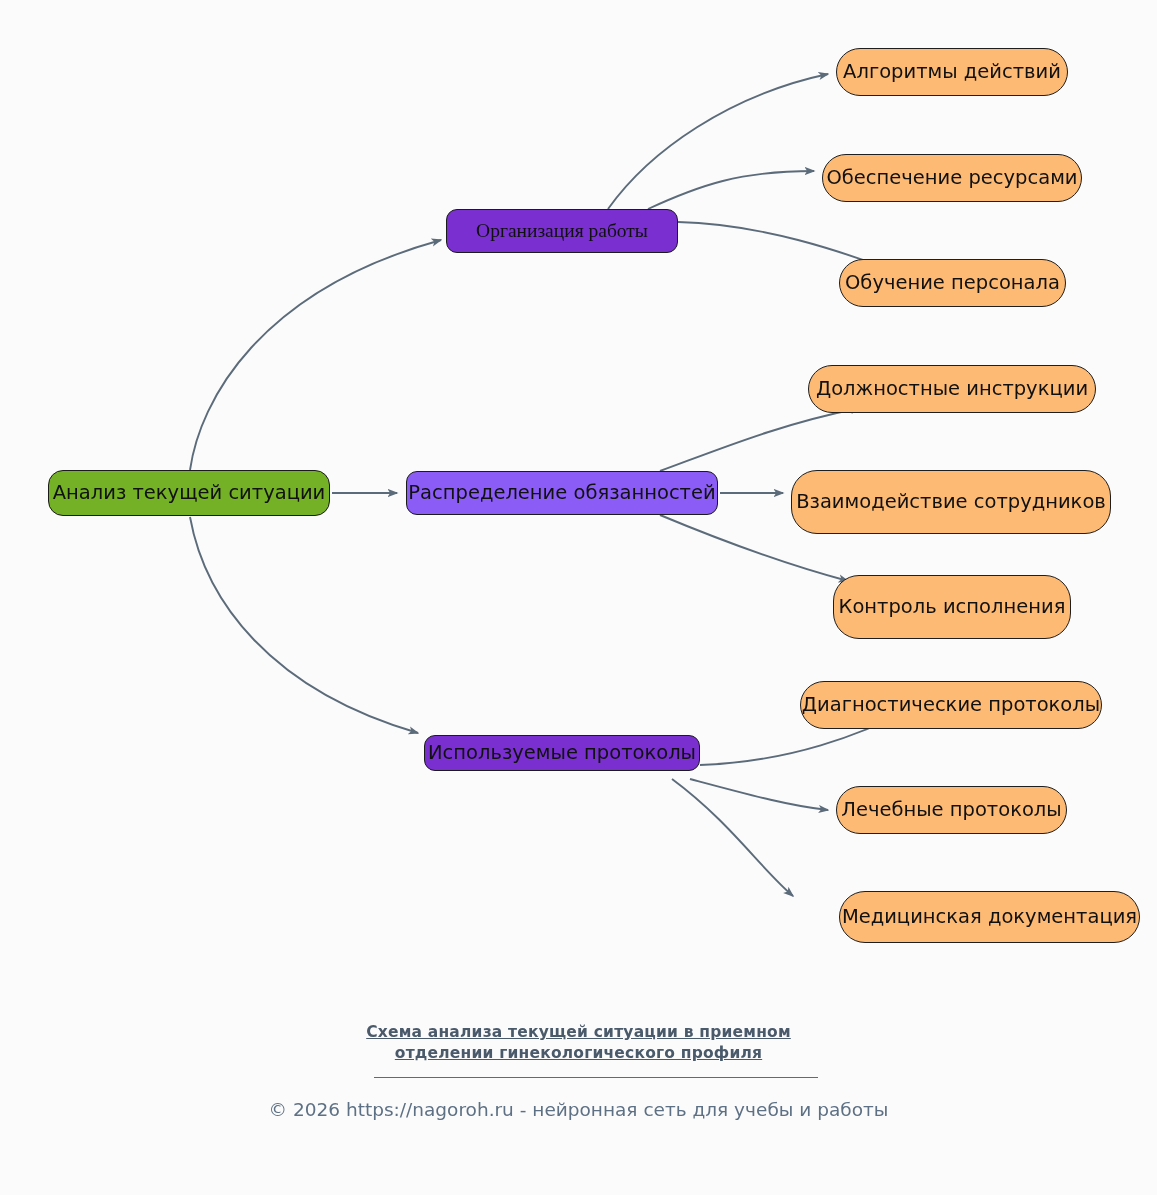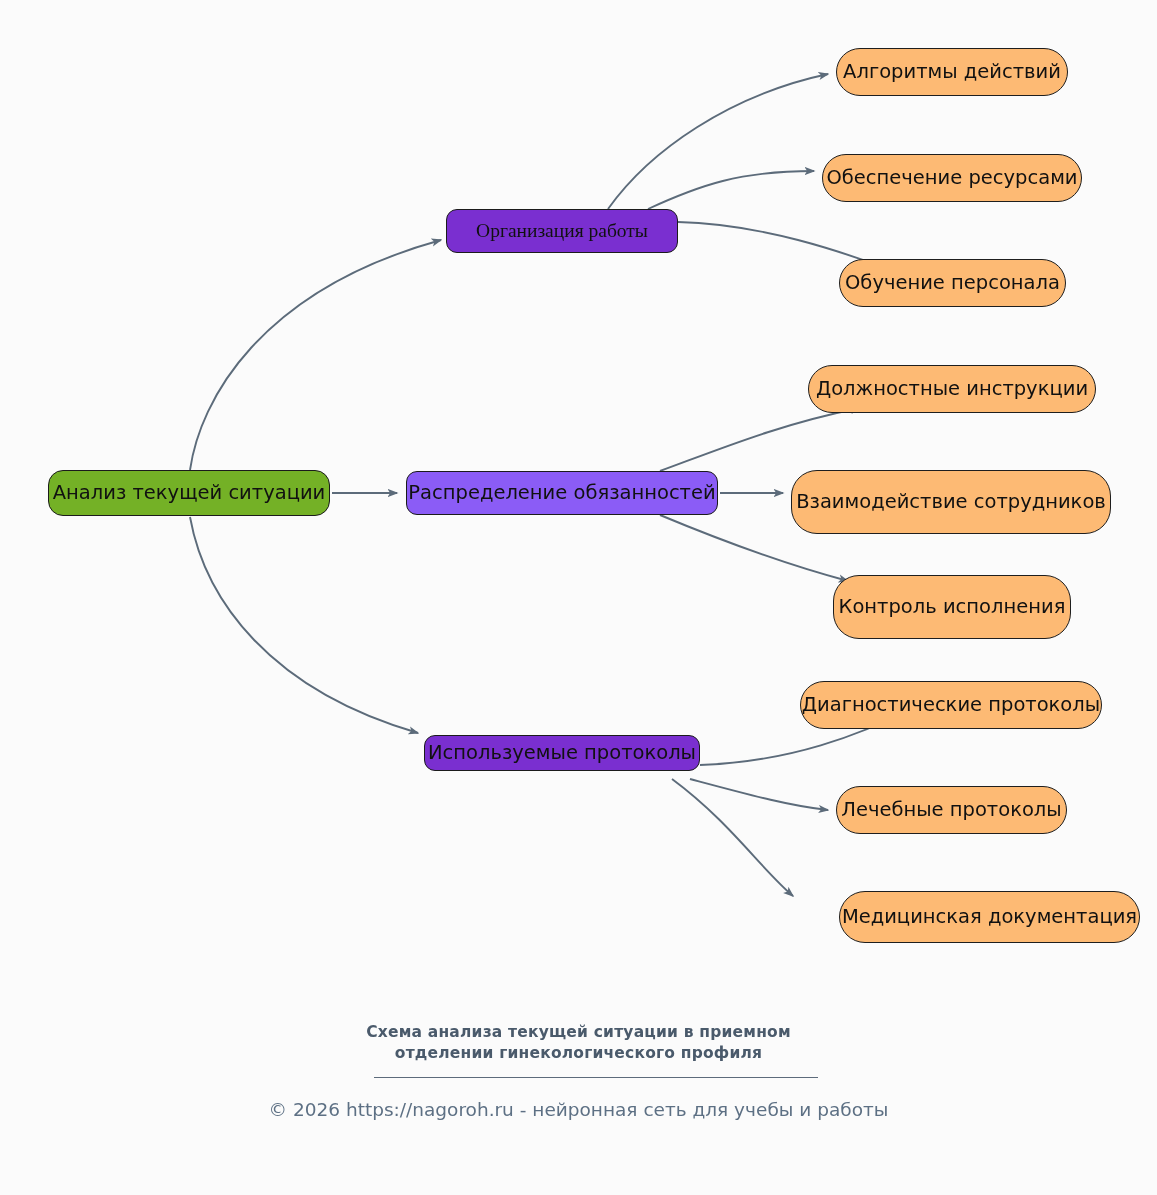--- a/index.html
+++ b/index.html
@@ -65,20 +65,21 @@
     width: 1157px;
     text-align: center;
   }
   .caption-line {
     font-family: "DejaVu Sans", sans-serif;
     font-weight: bold;
     font-size: 15.5px;
     color: #4a5a6b;
     line-height: 21px;
     letter-spacing: 0.2px;
+    text-decoration: underline;
   }
   #caption-divider {
     position: absolute;
     left: 374px;
     top: 1077px;
     width: 444px;
     height: 0;
     border-top: 1.4px solid #5d6b7b;
   }
   #footer-text {

